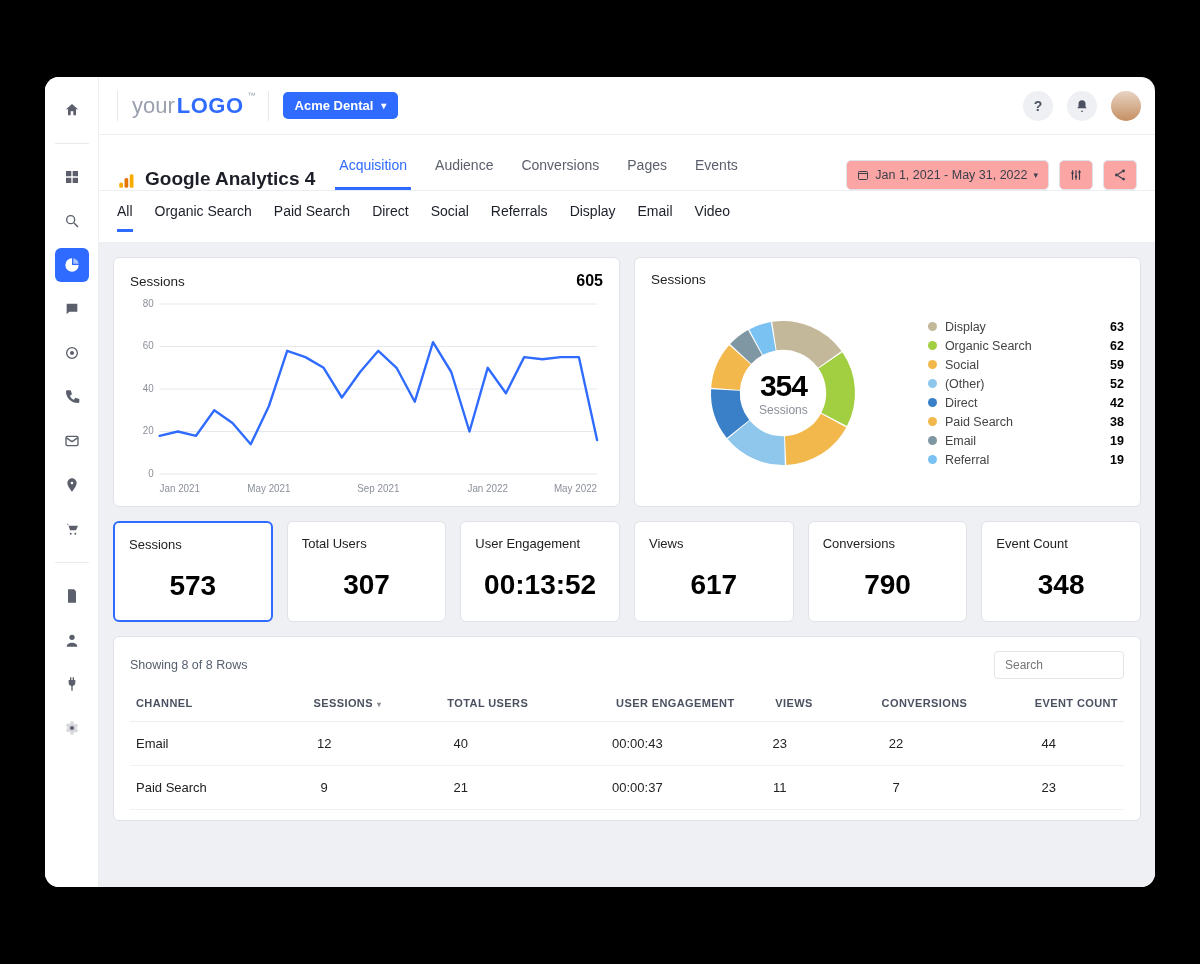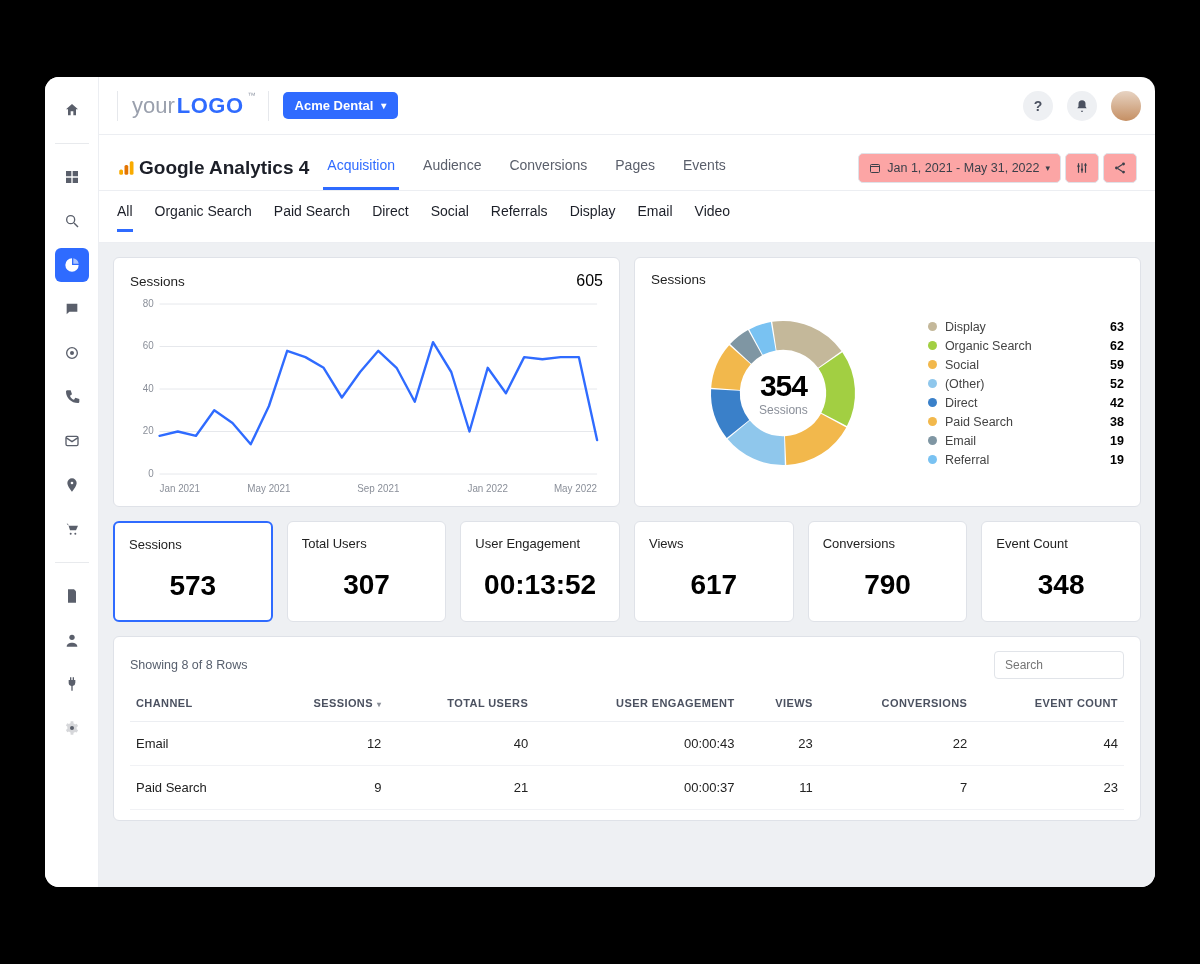--- a/index.html
+++ b/index.html
@@ -79,23 +79,23 @@
   .topbar .spacer { flex:1; }
   .icon-circle {
     width: 30px; height: 30px; border-radius: 50%;
     background: #eef0f3; display:flex; align-items:center; justify-content:center;
     color:#4b5160; cursor:pointer; font-weight:700; font-size:14px;
   }
   .avatar { width: 30px; height: 30px; border-radius:50%; background: linear-gradient(#e7d3c2,#c58f63); }
 
   
   .page-head {
-    display:flex; align-items:center;
+    display:flex; align-items:flex-end;
     padding: 10px 18px 0 18px;
-    gap: 4px;
+    gap: 10px;
     border-bottom: 1px solid #eceef2;
   }
   .ga-icon { width:18px; height:18px; }
   .page-title { font-size: 19px; font-weight: 800; color:#1c1f28; margin-right: 10px;}
   .tabs { display:flex; gap: 20px; }
   .tab {
     font-size: 14px; color:#5a5f6b; padding: 12px 4px 14px; cursor:pointer;
     border-bottom: 3px solid transparent;
   }
   .tab.active { color:#2f6bff; border-bottom-color:#2f6bff; }
@@ -128,21 +128,21 @@
     display:grid;
     grid-template-columns: 1fr 1fr;
     gap: 14px;
   }
   .card {
     background:#fff; border:1px solid #dfe2e8; border-radius:6px;
     padding: 14px 16px 10px;
   }
   .card-head { display:flex; align-items:center; margin-bottom:6px; }
   .card-head .label { font-size: 13.5px; color:#222; }
-  .card-head .value { margin-left:auto; font-weight:400; }
+  .card-head .value { margin-left:auto; font-weight:700; }
 
   
   .linechart { height: 200px; position:relative; }
   .linechart svg { width:100%; height:100%; }
   .axis-label { font-size: 10px; fill:#8a8f99; }
   .grid-line { stroke:#e6e8ec; stroke-width:1; }
   .series { fill:none; stroke:#2f6bff; stroke-width:2.4; stroke-linejoin:round; stroke-linecap:round; }
 
   
   .donut-wrap { display:flex; align-items:center; gap: 12px; height: 200px; }
@@ -171,21 +171,21 @@
   .tablehead { display:flex; align-items:center; margin-bottom:10px; }
   .tablehead .info { font-size:12.5px; color:#58606e; }
   .tablehead .search {
     margin-left:auto; border:1px solid #e1e4e9; border-radius:4px;
     padding:6px 10px; font-size:12px; color:#8a8f99; width:130px;
   }
   table { width:100%; border-collapse:collapse; }
   th { font-size:11px; color:#4b5160; text-transform:uppercase; letter-spacing:0.4px; text-align:right; padding:8px 6px 12px; border-bottom:1px solid #eceef2;}
   th.first { text-align:left; }
   th .sort { font-size:8px; margin-left:4px; color:#8a8f99;}
-  td { font-size:13px; color:#222; text-align:right; padding:14px 6px; }
+  td { font-size:13px; color:#222; text-align:center; padding:14px 6px; }
   td.first { text-align:left; }
   tbody tr { border-bottom:1px solid #f1f2f5; }
 </style>
 </head>
 <body>
 
 <div class="window">
 
   <nav class="rail">
     <div class="rail-item">

